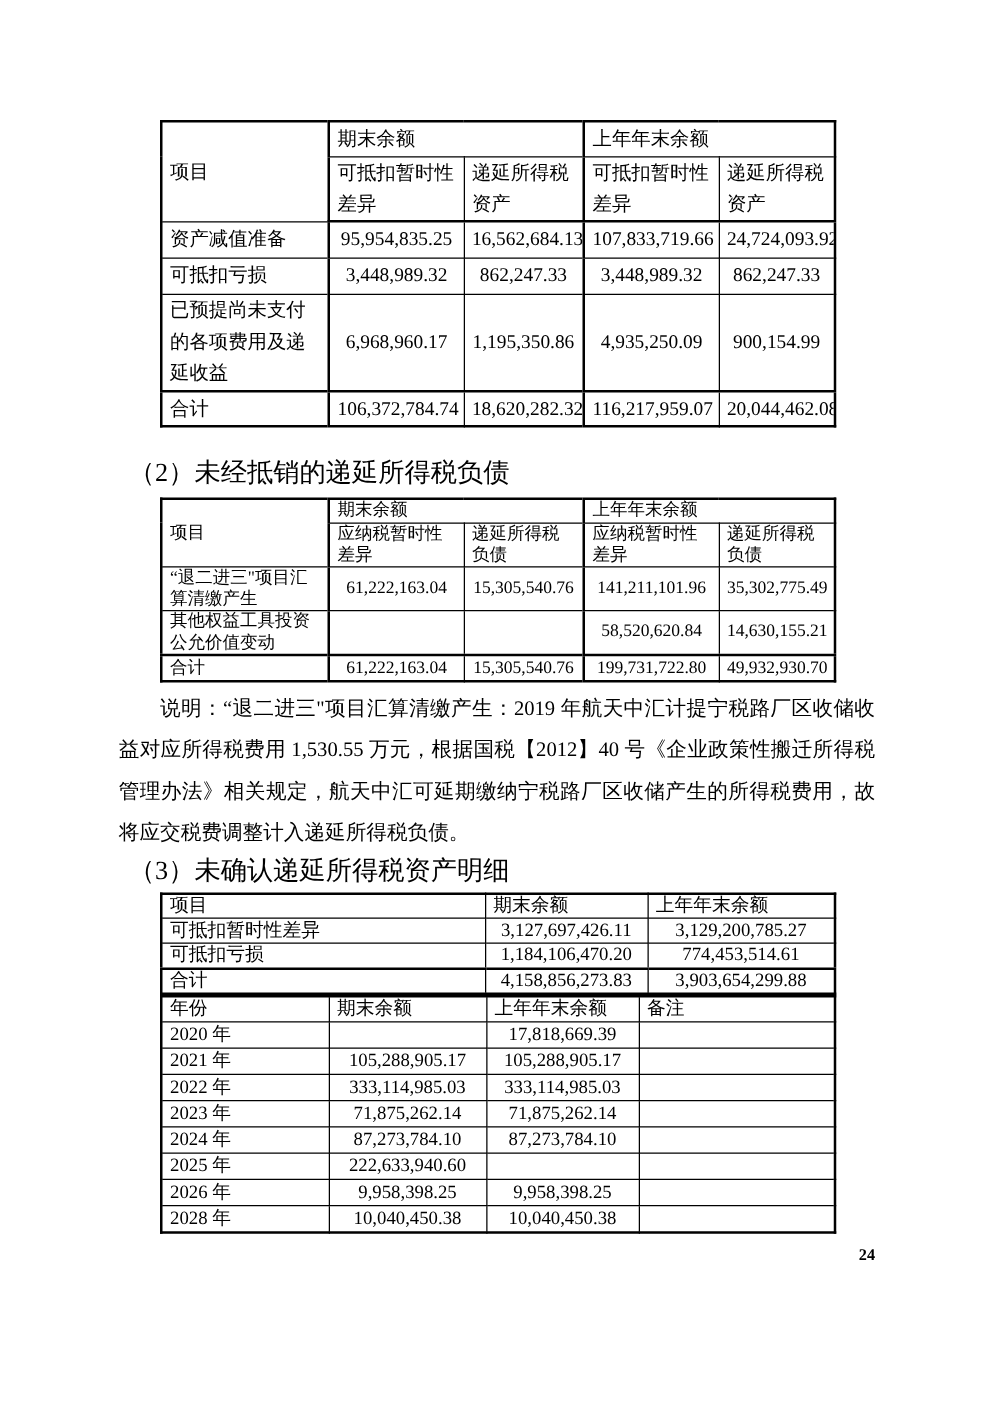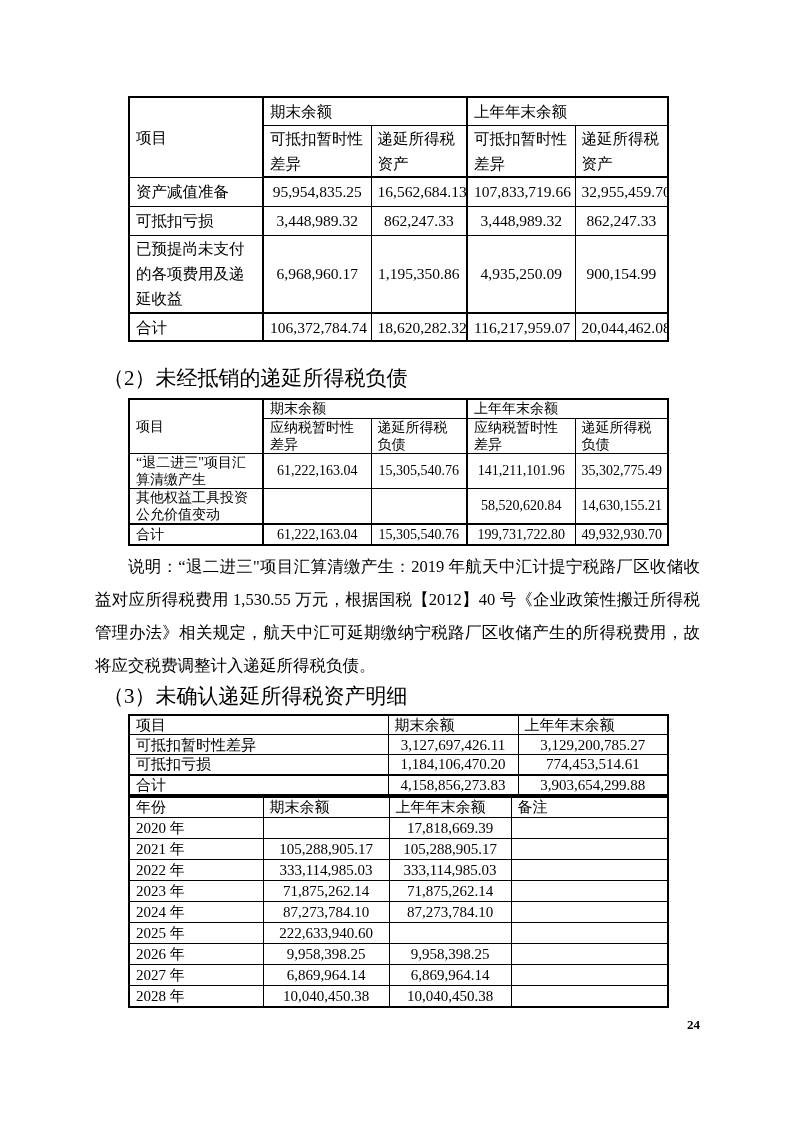--- a/index.html
+++ b/index.html
@@ -74,21 +74,21 @@
         <td class="ctr vthick">可抵扣暂时性差异</td>
         <td class="ctr">递延所得税资产</td>
         <td class="ctr vthick">可抵扣暂时性差异</td>
         <td class="ctr">递延所得税资产</td>
       </tr>
       <tr class="dr">
         <td class="lab">资产减值准备</td>
         <td class="num vthick">95,954,835.25</td>
         <td class="num">16,562,684.13</td>
         <td class="num vthick">107,833,719.66</td>
-        <td class="num">32,955,459.70</td>
+        <td class="num">24,724,093.92</td>
       </tr>
       <tr class="dr">
         <td class="lab">可抵扣亏损</td>
         <td class="num vthick">3,448,989.32</td>
         <td class="num">862,247.33</td>
         <td class="num vthick">3,448,989.32</td>
         <td class="num">862,247.33</td>
       </tr>
       <tr class="dr3">
         <td class="lab">已预提尚未支付的各项费用及递延收益</td>
@@ -238,26 +238,20 @@
         <td class="num"></td>
         <td class="ctr"></td>
       </tr>
       <tr>
         <td class="ctr">2026 年</td>
         <td class="num">9,958,398.25</td>
         <td class="num">9,958,398.25</td>
         <td class="ctr"></td>
       </tr>
       <tr>
-        <td class="ctr">2027 年</td>
-        <td class="num">6,869,964.14</td>
-        <td class="num">6,869,964.14</td>
-        <td class="ctr"></td>
-      </tr>
-      <tr>
         <td class="ctr">2028 年</td>
         <td class="num">10,040,450.38</td>
         <td class="num">10,040,450.38</td>
         <td class="ctr"></td>
       </tr>
     </tbody>
   </table>
 
   <div class="pageno">24</div>
 

